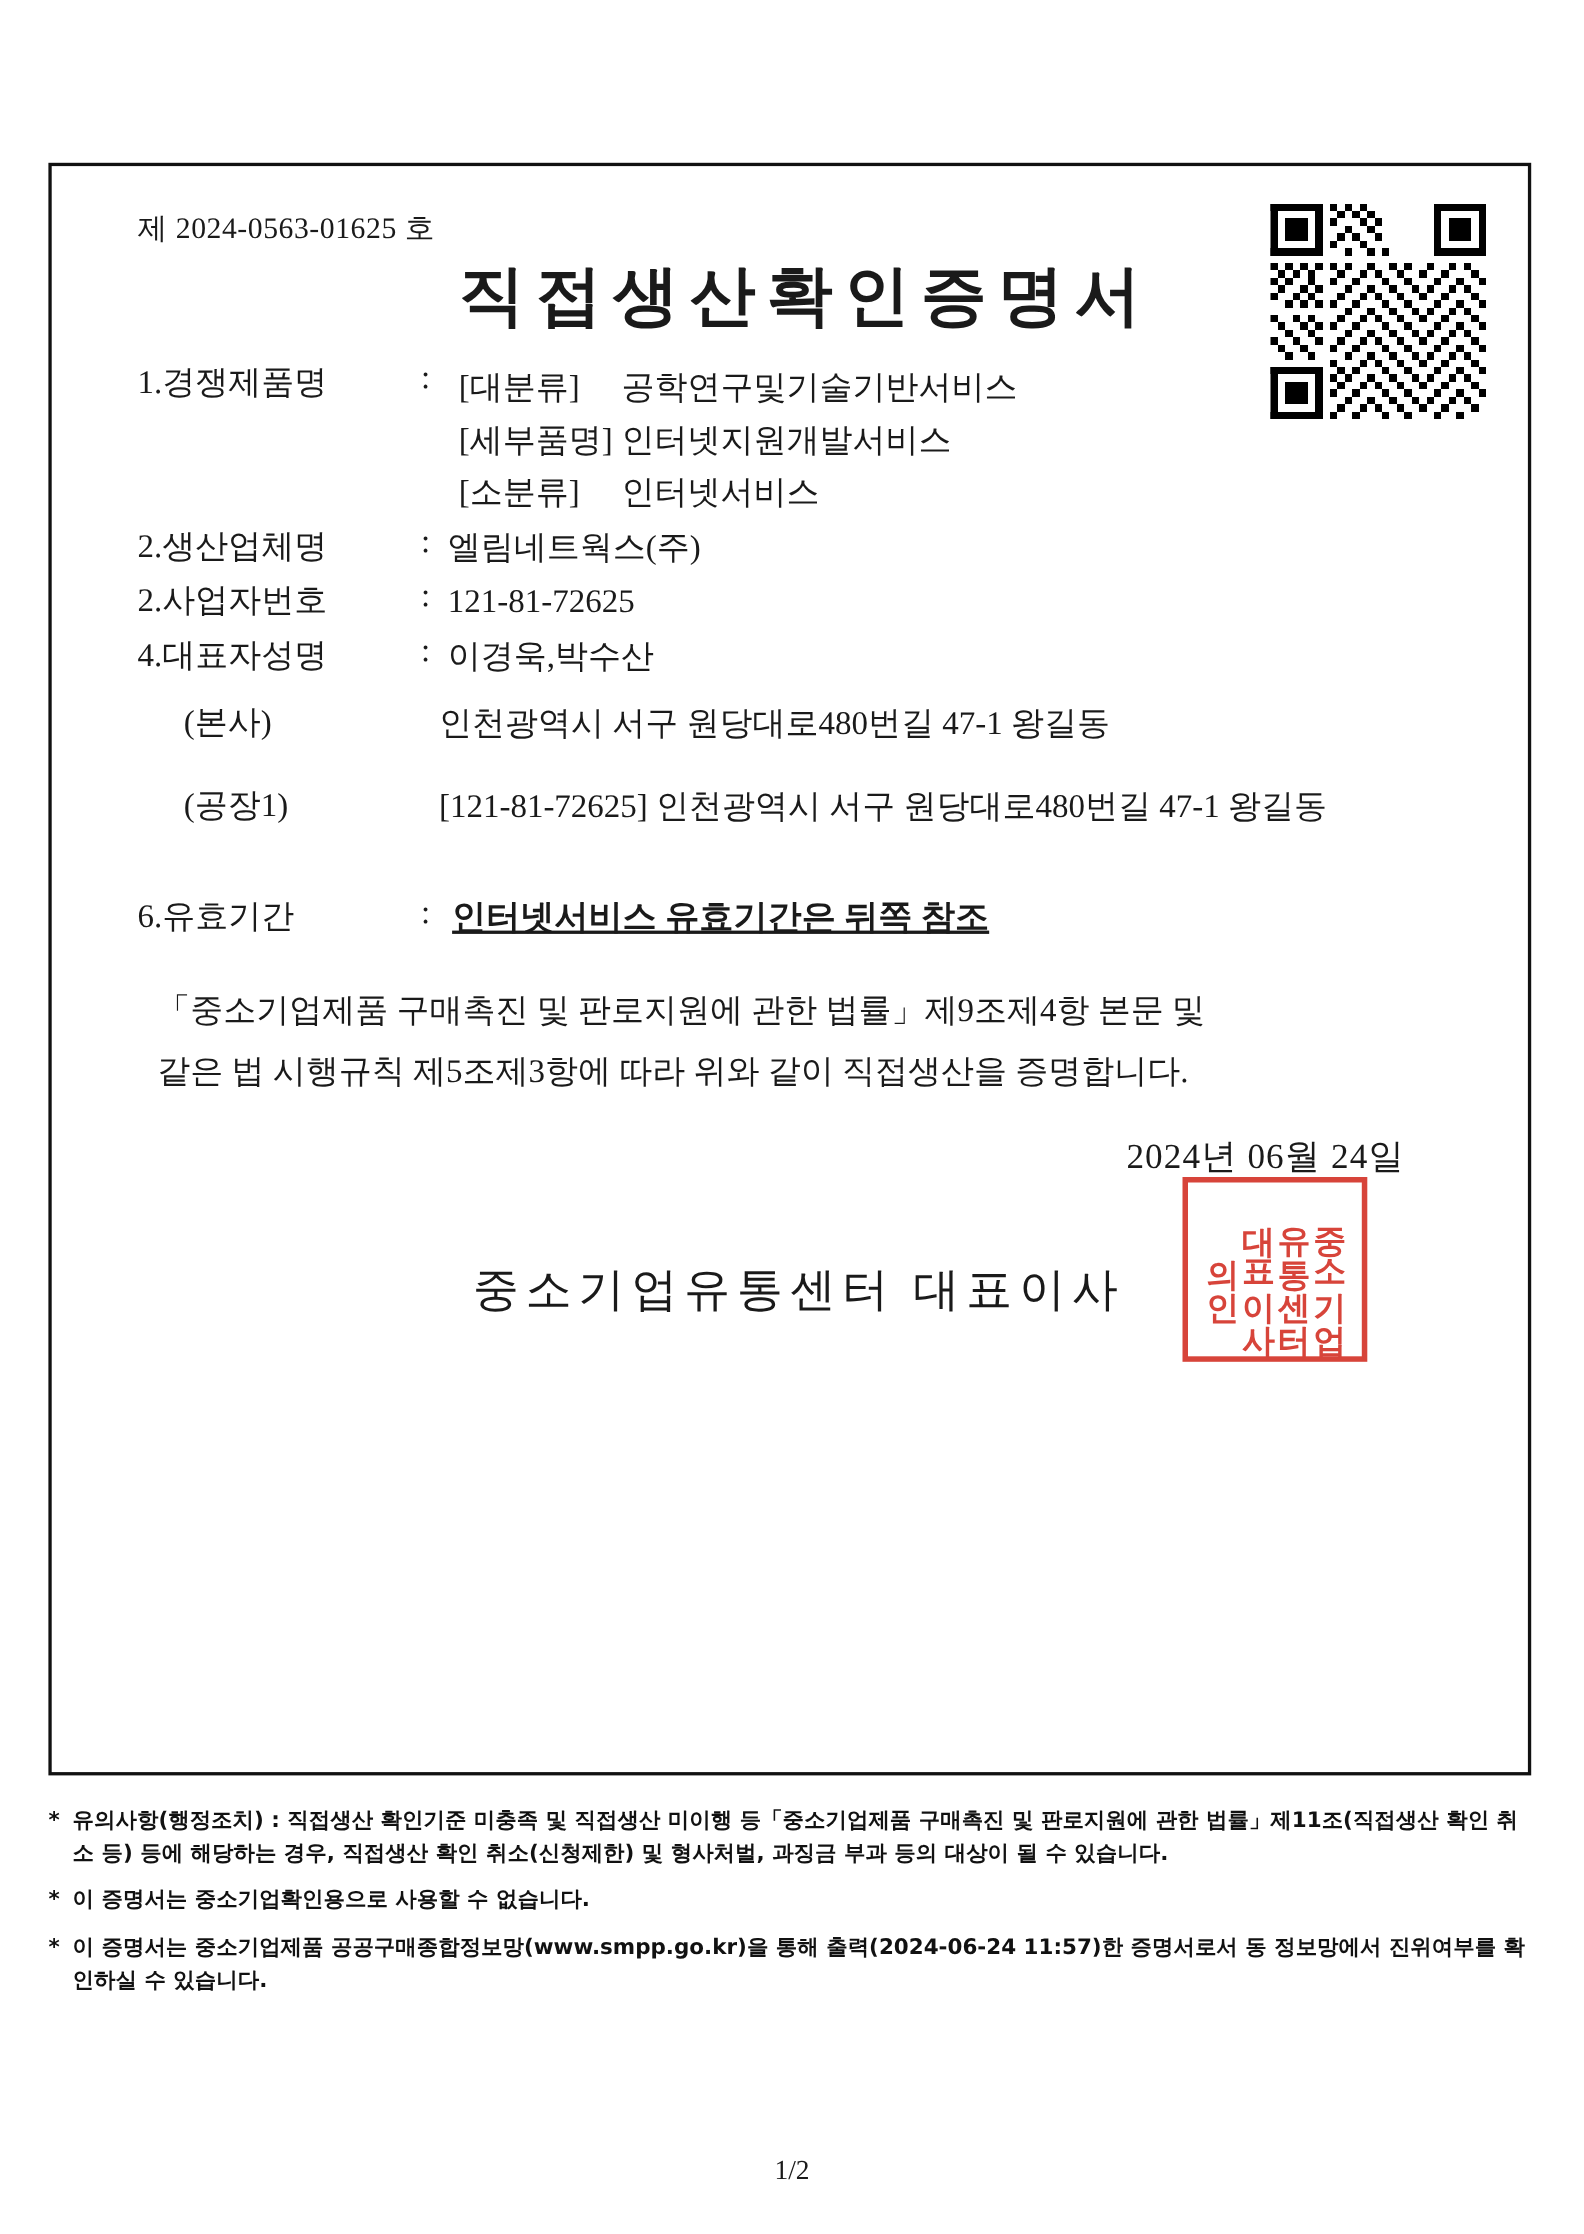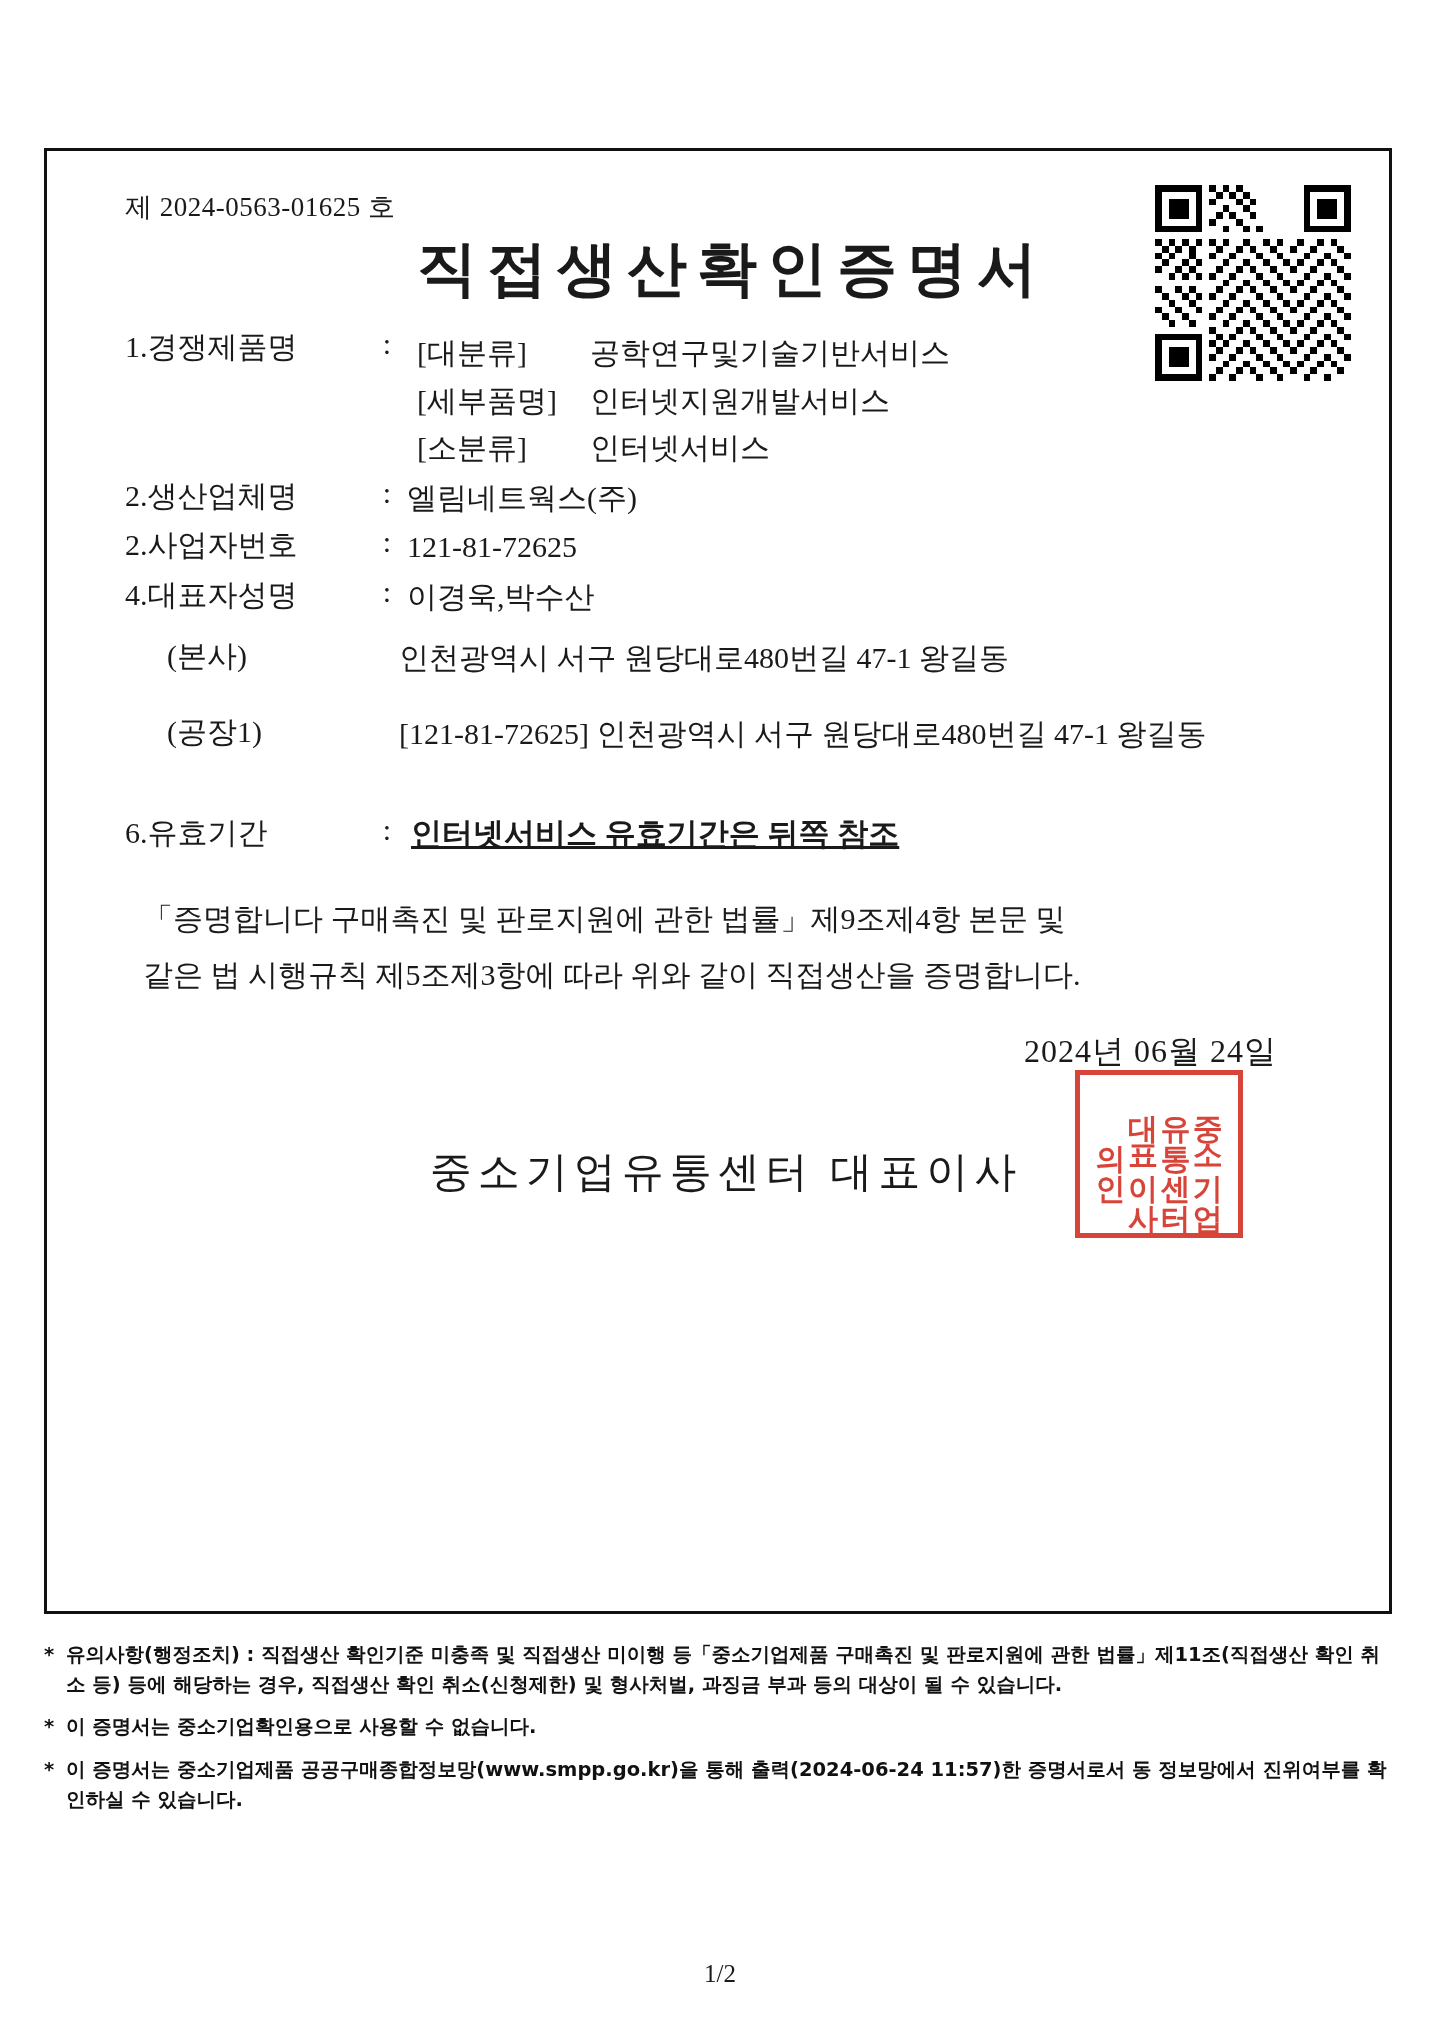--- a/index.html
+++ b/index.html
@@ -94,21 +94,20 @@
   .value {
     font-size: 30px;
     padding-left: 8px;
     line-height: 1.45;
   }
   .sub-line {
     display: flex;
     align-items: baseline;
     font-size: 30px;
     margin-top: 4px;
-    gap: 25px;
   }
   .sub-tag {
     display: inline-block;
     width: 150px;
     padding-left: 10px;
     box-sizing: border-box;
   }
   .sub-val {
     padding-left: 8px;
   }
@@ -520,21 +519,21 @@
       </div>
 
       <div class="row row-valid">
         <div class="label">
           <span class="lbl-spread">6.유효기간</span><span class="colon">:</span>
         </div>
         <div class="valid-value">인터넷서비스 유효기간은 뒤쪽 참조</div>
       </div>
 
       <div class="law">
-        <div>「증명합니다 구매촉진 및 판로지원에 관한 법률」제9조제4항 본문 및</div>
+        <div>「중소기업제품 구매촉진 및 판로지원에 관한 법률」제9조제4항 본문 및</div>
         <div>같은 법 시행규칙 제5조제3항에 따라 위와 같이 직접생산을 증명합니다.</div>
       </div>
 
       <div class="date">2024년 06월 24일</div>
 
       <div class="issuer">
         <span>중소기업유통센터 대표이사</span>
         <div class="seal">
           <span>중소기업유통센터대표이사의인</span>
         </div>

